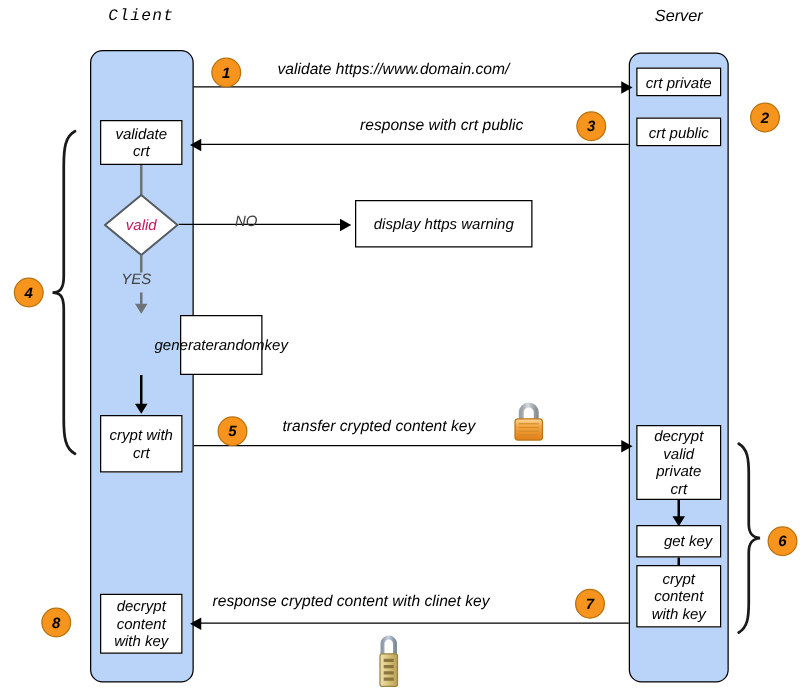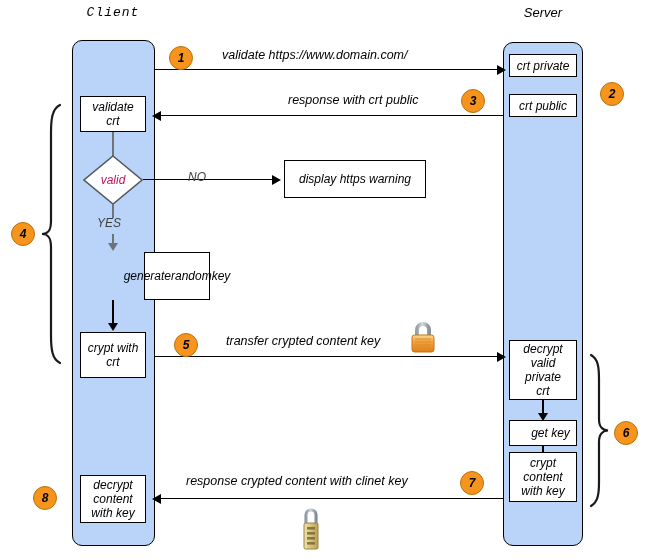--- a/index.html
+++ b/index.html
@@ -262,21 +262,21 @@
 
   <div class="brace" style="left:588px; top:353px; width:22px; height:155px;">
     <svg width="22" height="155" viewBox="0 0 22 155">
       <path d="M3 2 C10 6 11 14 11 26 L11 66 C11 74 14 77 20 77.5 C14 78 11 81 11 89 L11 129 C11 141 10 149 3 153" fill="none" stroke="#1a1a1a" stroke-width="2.2" stroke-linecap="round"></path>
     </svg>
   </div>
   <div class="badge" style="left:614px; top:421px;">6</div>
 
   <div class="hline" style="left:155px; top:498px; width:348px;"></div>
   <div class="arrow left" style="left:152px; top:494px;"></div>
-  <div class="msg-label" style="left:186px; top:474px;">response crypted content with clinet key</div>
+  <div class="msg-label" style="left:170px; top:474px;">response crypted content with clinet key</div>
   <div class="badge" style="left:460px; top:471px;">7</div>
 
   <div class="lock" style="left:298px; top:505px;">
     <svg width="26" height="48" viewBox="0 0 26 48">
       <defs>
         <linearGradient id="cbody" x1="0" y1="0" x2="1" y2="0">
           <stop offset="0%" stop-color="#efe2b0"></stop>
           <stop offset="40%" stop-color="#ddc882"></stop>
           <stop offset="100%" stop-color="#b99f56"></stop>
         </linearGradient>

